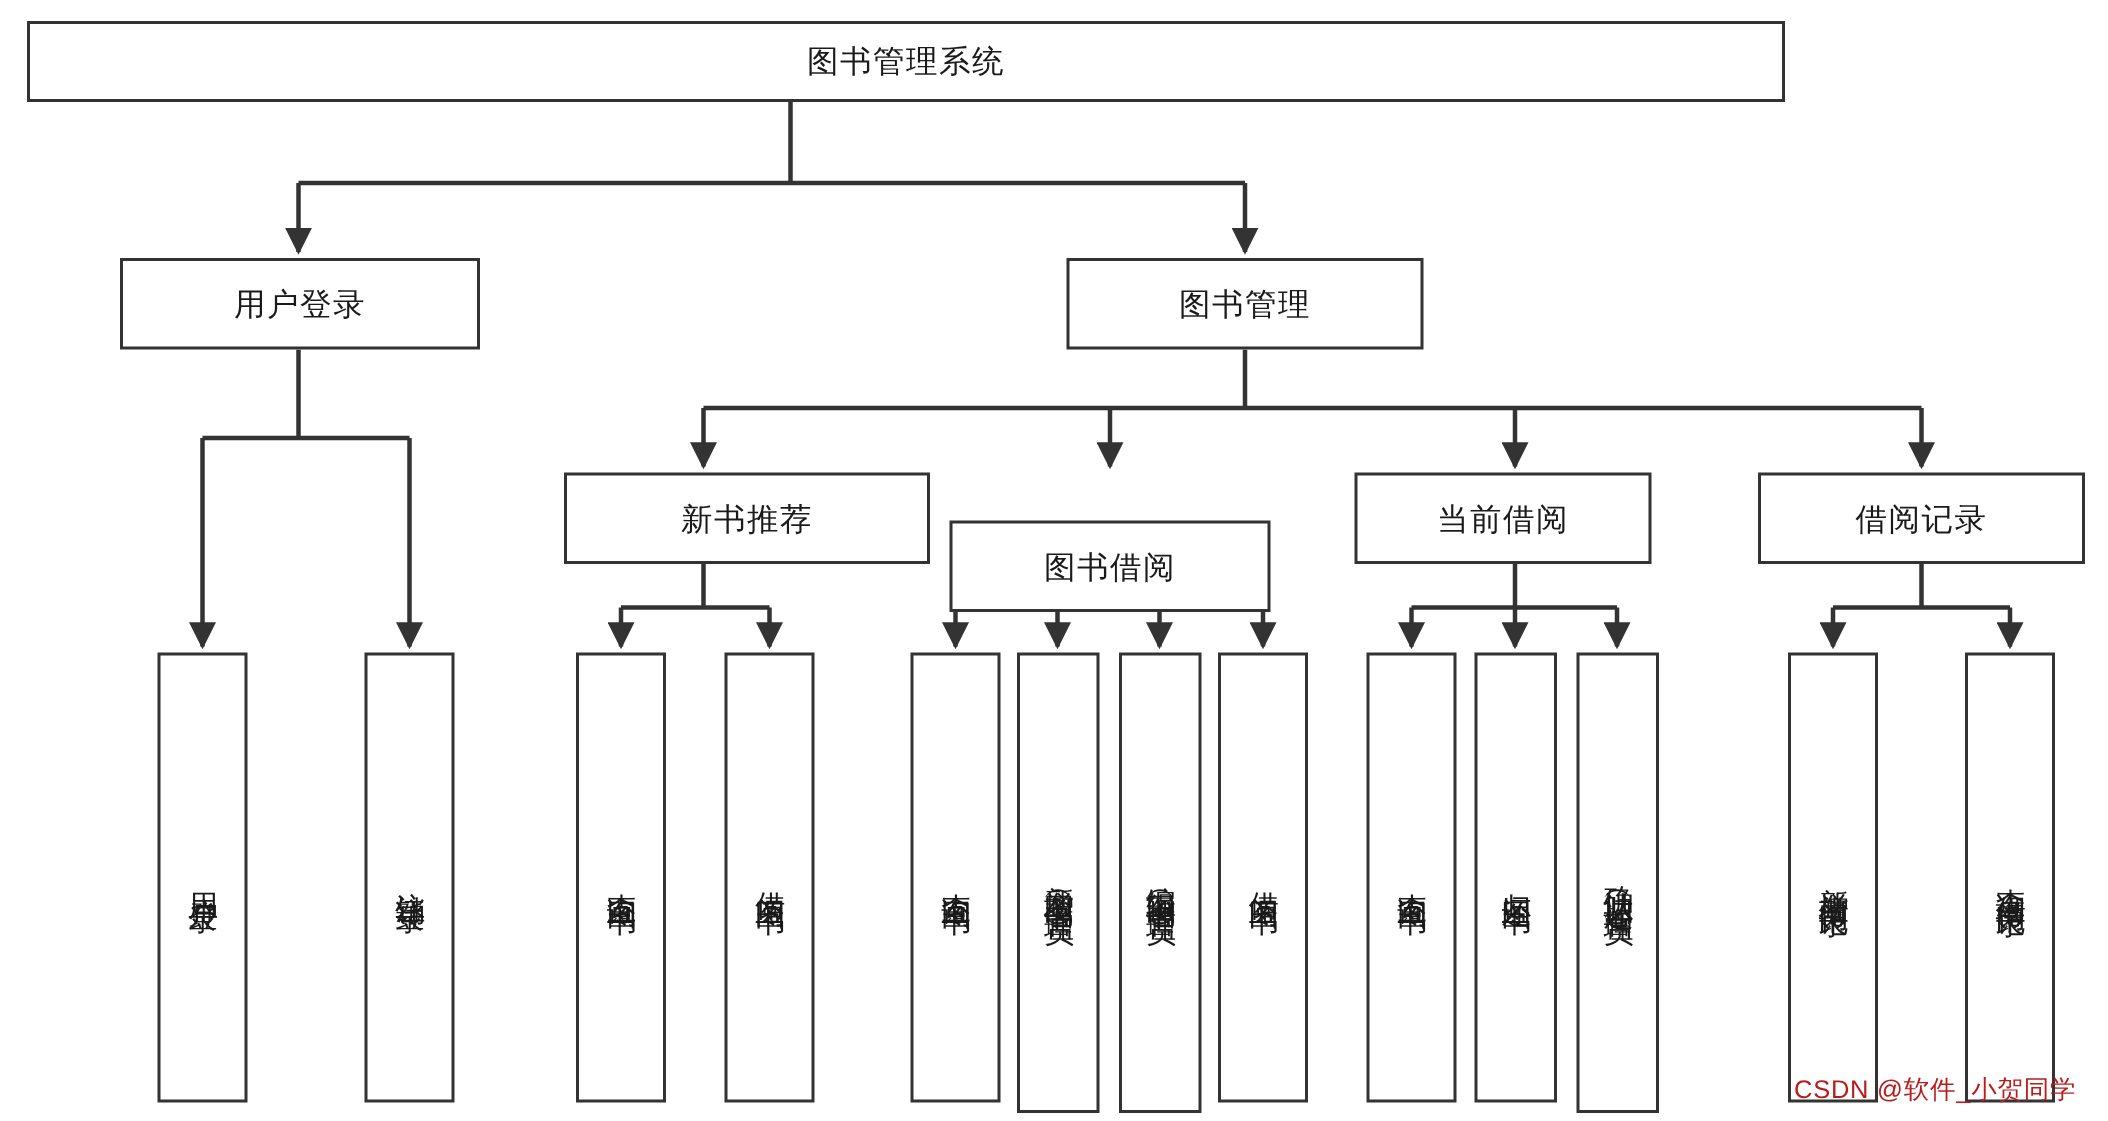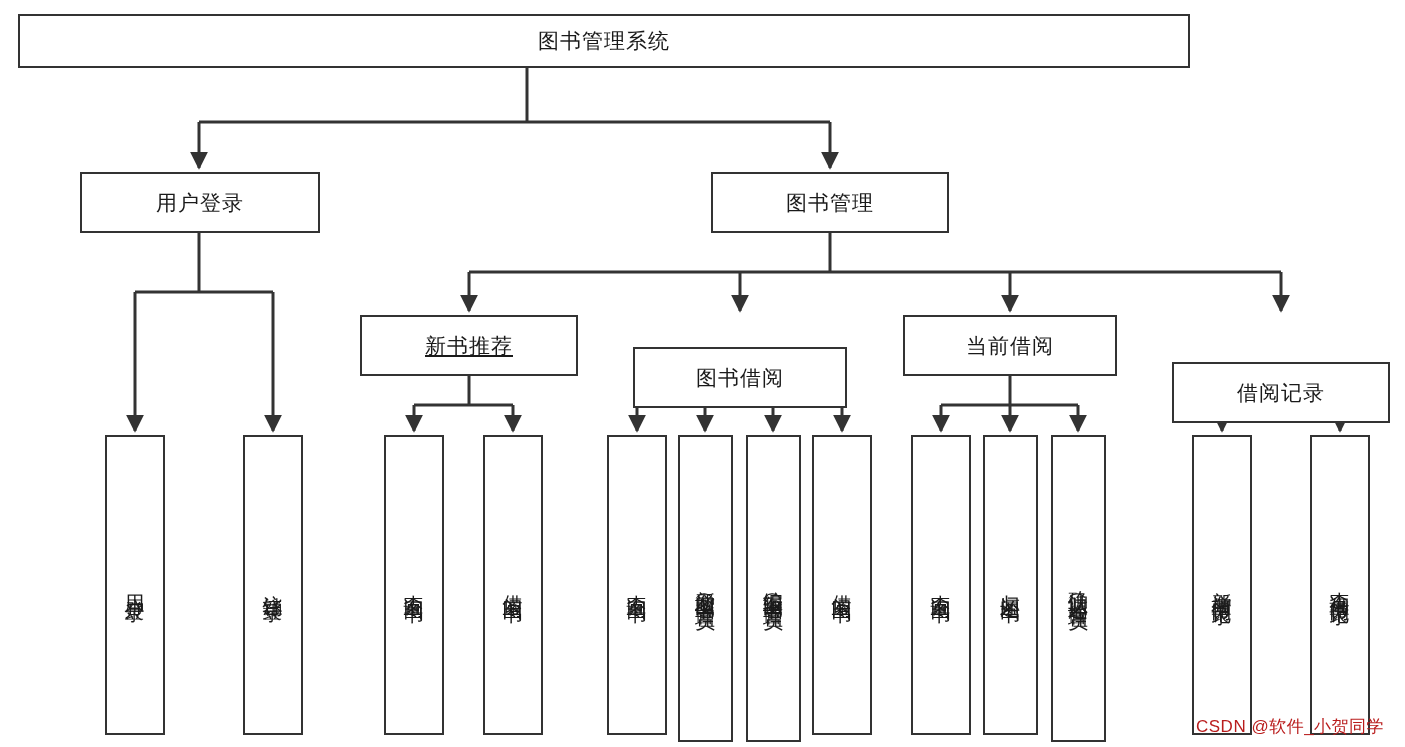--- a/index.html
+++ b/index.html
@@ -121,30 +121,30 @@
     <span class="label">图书管理系统</span>
   </div>
 
   <div class="node horiz" style="left:80px; top:172px; width:240px; height:61px;">
     <span class="label">用户登录</span>
   </div>
   <div class="node horiz" style="left:711px; top:172px; width:238px; height:61px;">
     <span class="label">图书管理</span>
   </div>
 
-  <div class="node horiz" style="left:360px; top:315px; width:218px; height:61px;text-decoration:underline;">
+  <div class="node horiz" style="left:376px; top:315px; width:244px; height:61px;">
     <span class="label">新书推荐</span>
   </div>
   <div class="node horiz" style="left:633px; top:315px; width:214px; height:61px;margin-top:32px;">
     <span class="label">图书借阅</span>
   </div>
-  <div class="node horiz" style="left:903px; top:315px; width:214px; height:61px;">
+  <div class="node horiz" style="left:903px; top:315px; width:198px; height:61px;">
     <span class="label">当前借阅</span>
   </div>
-  <div class="node horiz" style="left:1172px; top:315px; width:218px; height:61px;margin-top:47px;">
+  <div class="node horiz" style="left:1172px; top:315px; width:218px; height:61px;">
     <span class="label">借阅记录</span>
   </div>
 
   <div class="node vert" style="left:105px; top:435px; width:60px; height:300px;">
     <span class="label">用户登录</span>
   </div>
   <div class="node vert" style="left:243px; top:435px; width:60px; height:300px;">
     <span class="label">注销登录</span>
   </div>
 

